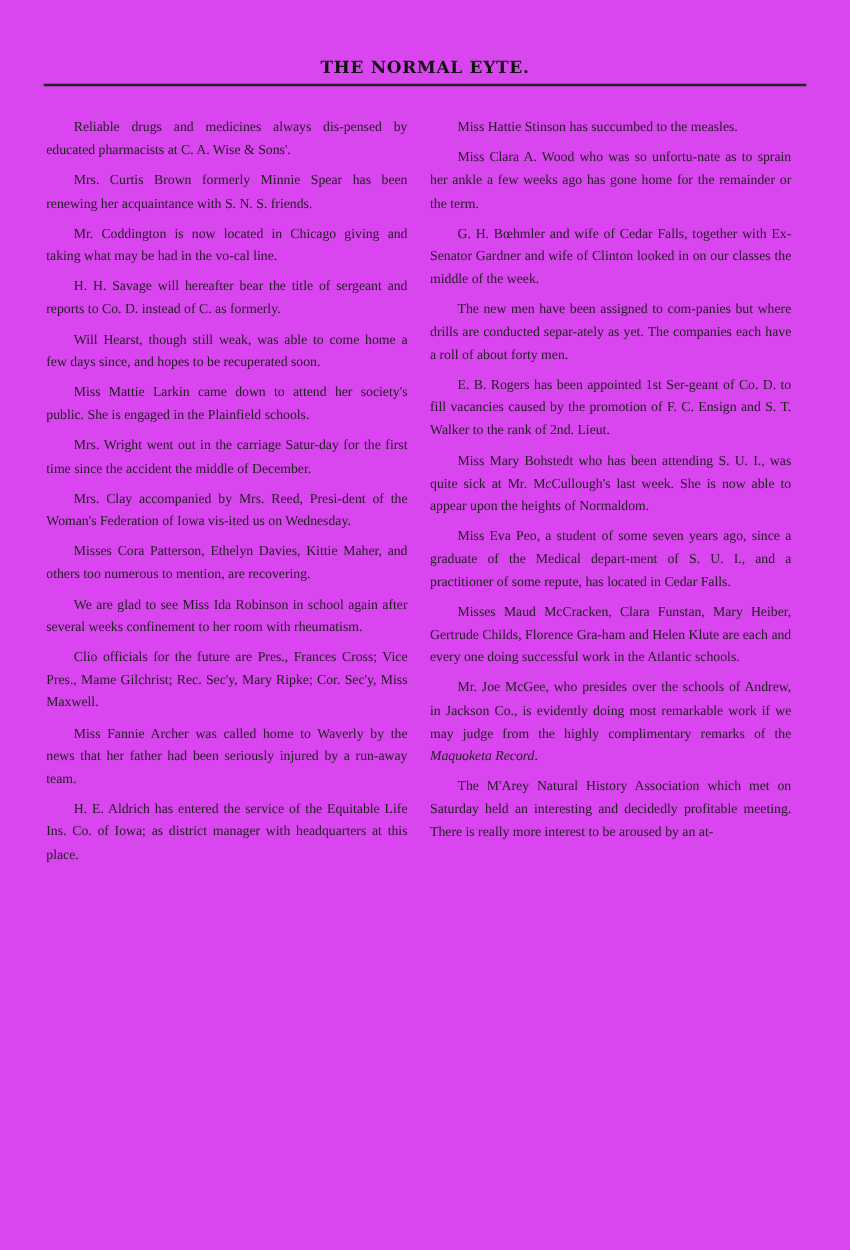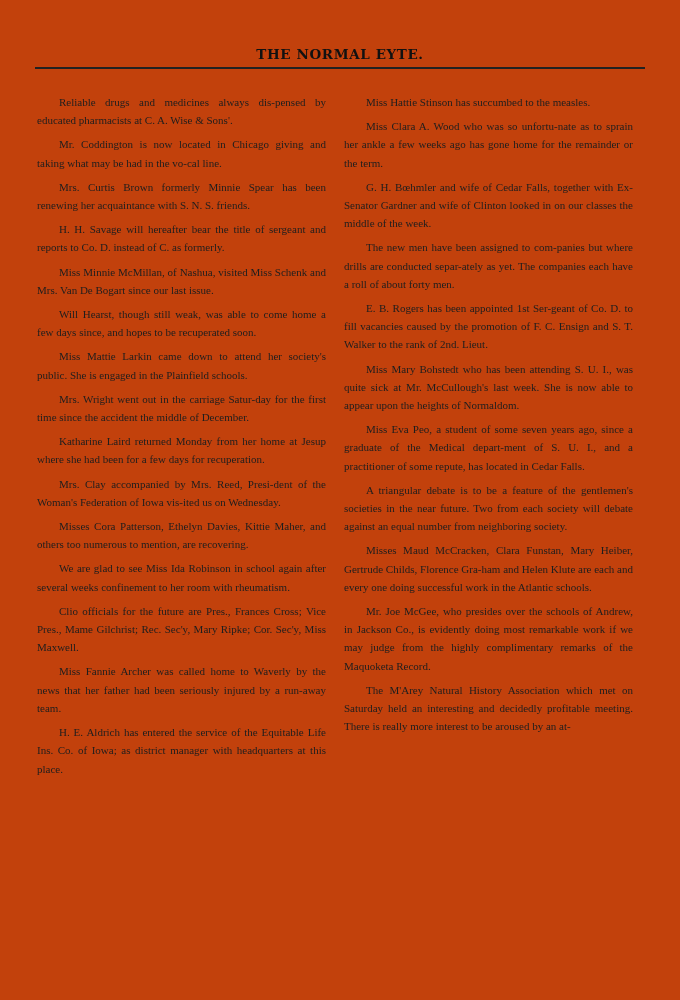--- a/index.html
+++ b/index.html
@@ -1,66 +1,63 @@
 <!DOCTYPE html>
 <html><head>
 <meta charset="utf-8">
 <style>
   html, body { margin: 0; padding: 0; background: #ffffff; }
   body { width: 680px; height: 1000px; position: relative; overflow: hidden; color: #1a1a1a; }
-  .page { position: absolute; left: 0; top: 0; width: 680px; height: 1000px; background: #c2410c; }
+  .page { position: absolute; left: 0; top: 0; width: 680px; height: 1000px; background: #d946ef; }
   .running-head {
     position: absolute; left: 0; top: 46px; width: 680px; text-align: center;
     font-family: "DejaVu Serif", serif; font-weight: bold; font-size: 13.5px; letter-spacing: 0.6px;
     color: #111;
   }
   .rule {
     position: absolute; left: 35px; top: 67px; width: 610px; height: 2px; background: #222;
   }
   .col {
     position: absolute; top: 76px;
     font-family: "Liberation Serif", serif; font-size: 11px; line-height: 18.2px;
     text-align: justify; color: #1e1e1e; margin-top: 17px;
   }
   .col-left { left: 37px; width: 289px; }
   .col-right { left: 344px; width: 289px; }
   .para { margin: 0 0 6px 0; text-indent: 22px; hyphens: manual; }
-  .ital { }
+  .ital { font-style: italic; }
 </style>
 </head>
 <body>
 
 <div class="page">
   <div class="running-head">THE NORMAL EYTE.</div>
   <div class="rule"></div>
 
   <div class="col col-left">
     <p class="para">Reliable drugs and medicines always dis-pensed by educated pharmacists at C. A. Wise &amp; Sons'.</p>
+    <p class="para">Mrs. Curtis Brown formerly Minnie Spear has been renewing her acquaintance with S. N. S. friends.</p>
     <p class="para">Mr. Coddington is now located in Chicago giving and taking what may be had in the vo-cal line.</p>
-    <p class="para">Mrs. Curtis Brown formerly Minnie Spear has been renewing her acquaintance with S. N. S. friends.</p>
     <p class="para">H. H. Savage will hereafter bear the title of sergeant and reports to Co. D. instead of C. as formerly.</p>
-    <p class="para">Miss Minnie McMillan, of Nashua, visited Miss Schenk and Mrs. Van De Bogart since our last issue.</p>
     <p class="para">Will Hearst, though still weak, was able to come home a few days since, and hopes to be recuperated soon.</p>
     <p class="para">Miss Mattie Larkin came down to attend her society's public. She is engaged in the Plainfield schools.</p>
     <p class="para">Mrs. Wright went out in the carriage Satur-day for the first time since the accident the middle of December.</p>
-    <p class="para">Katharine Laird returned Monday from her home at Jesup where she had been for a few days for recuperation.</p>
     <p class="para">Mrs. Clay accompanied by Mrs. Reed, Presi-dent of the Woman's Federation of Iowa vis-ited us on Wednesday.</p>
     <p class="para">Misses Cora Patterson, Ethelyn Davies, Kittie Maher, and others too numerous to mention, are recovering.</p>
     <p class="para">We are glad to see Miss Ida Robinson in school again after several weeks confinement to her room with rheumatism.</p>
     <p class="para">Clio officials for the future are Pres., Frances Cross; Vice Pres., Mame Gilchrist; Rec. Sec'y, Mary Ripke; Cor. Sec'y, Miss Maxwell.</p>
     <p class="para">Miss Fannie Archer was called home to Waverly by the news that her father had been seriously injured by a run-away team.</p>
     <p class="para">H. E. Aldrich has entered the service of the Equitable Life Ins. Co. of Iowa; as district manager with headquarters at this place.</p>
   </div>
 
   <div class="col col-right">
     <p class="para">Miss Hattie Stinson has succumbed to the measles.</p>
     <p class="para">Miss Clara A. Wood who was so unfortu-nate as to sprain her ankle a few weeks ago has gone home for the remainder or the term.</p>
     <p class="para">G. H. Bœhmler and wife of Cedar Falls, together with Ex-Senator Gardner and wife of Clinton looked in on our classes the middle of the week.</p>
     <p class="para">The new men have been assigned to com-panies but where drills are conducted separ-ately as yet. The companies each have a roll of about forty men.</p>
     <p class="para">E. B. Rogers has been appointed 1st Ser-geant of Co. D. to fill vacancies caused by the promotion of F. C. Ensign and S. T. Walker to the rank of 2nd. Lieut.</p>
     <p class="para">Miss Mary Bohstedt who has been attending S. U. I., was quite sick at Mr. McCullough's last week. She is now able to appear upon the heights of Normaldom.</p>
     <p class="para">Miss Eva Peo, a student of some seven years ago, since a graduate of the Medical depart-ment of S. U. I., and a practitioner of some repute, has located in Cedar Falls.</p>
-    <p class="para">A triangular debate is to be a feature of the gentlemen's societies in the near future. Two from each society will debate against an equal number from neighboring society.</p>
     <p class="para">Misses Maud McCracken, Clara Funstan, Mary Heiber, Gertrude Childs, Florence Gra-ham and Helen Klute are each and every one doing successful work in the Atlantic schools.</p>
     <p class="para"><span>Mr. Joe McGee, who presides over the schools of Andrew, in Jackson Co., is evidently doing most remarkable work if we may judge from the highly complimentary remarks of the</span> <span class="ital">Maquoketa Record</span><span>.</span></p>
     <p class="para">The M'Arey Natural History Association which met on Saturday held an interesting and decidedly profitable meeting. There is really more interest to be aroused by an at-</p>
   </div>
 </div>
 
 </body></html>

